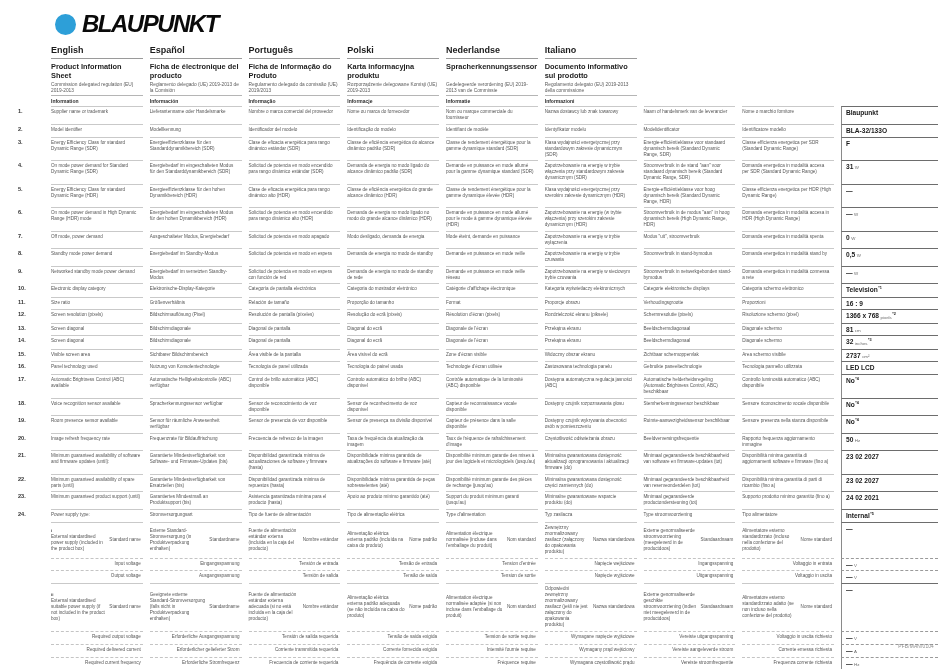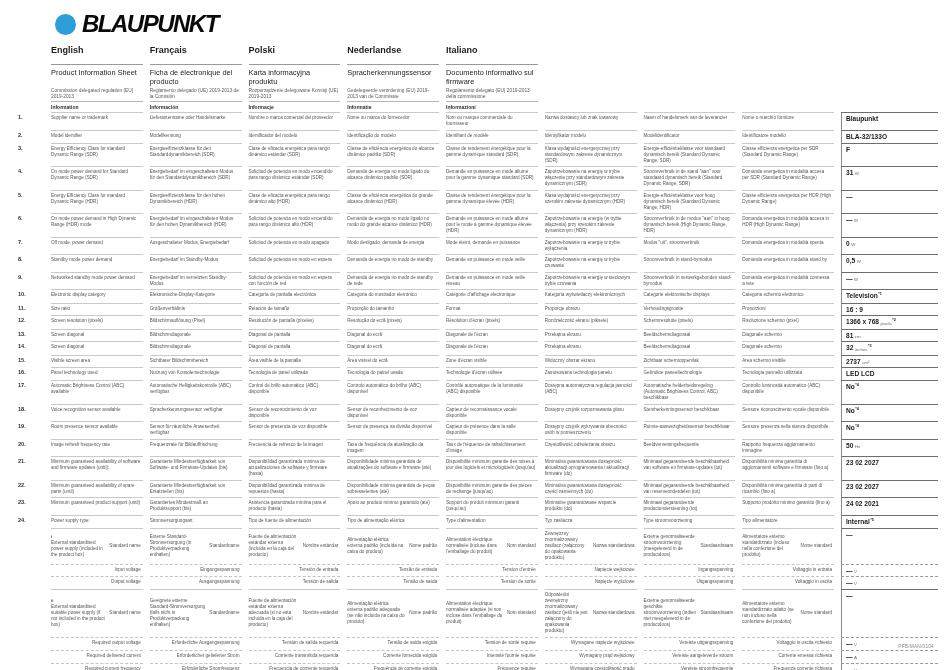--- a/index.html
+++ b/index.html
@@ -6,22 +6,22 @@
   body{width:948px;height:670px;overflow:hidden;position:relative;
        font-family:"Liberation Sans",sans-serif;-webkit-font-smoothing:antialiased;color:#333;}
   .page{padding:12px 10px 0 18px;position:relative;height:658px;box-sizing:border-box;}
   .brand{display:flex;align-items:center;gap:6px;margin-left:37px;margin-bottom:9px;height:24px;}
   .dot{width:21px;height:21px;border-radius:50%;}
   .brand-text{font-size:24px;font-weight:bold;font-style:italic;letter-spacing:-1.5px;color:#0a0a0a;}
   .trow{display:grid;grid-template-columns:26px repeat(8,1fr) 97px;column-gap:7px;align-items:stretch;}
   .numcell{font-size:5.6px;font-weight:bold;color:#333;padding-top:2px;line-height:1.1;}
   .cell{font-size:4.6px;line-height:1.3;color:#565656;border-top:1px solid #c9c9c9;padding:2px 2px 2.6px 0;}
   .hcol{padding-bottom:0;}
-  .hcol .lang{font-size:9px;font-weight:bold;color:#1d1d1d;border-bottom:1px solid #9a9a9a;padding-bottom:9px;margin-bottom:4px;}
-  .htitle{font-size:7.4px;font-weight:normal;color:#1d1d1d;line-height:1.2;min-height:19px;}
+  .hcol .lang{font-size:9px;font-weight:bold;color:#1d1d1d;border-bottom:1px solid #9a9a9a;padding-bottom:3px;margin-bottom:4px;}
+  .htitle{font-size:7.4px;font-weight:bold;color:#1d1d1d;line-height:1.2;min-height:19px;}
   .hreg{font-size:4.8px;color:#5a5a5a;line-height:1.3;min-height:13px;}
   .hinfo{font-size:5px;font-weight:bold;color:#2c2c2c;border-top:1px solid #b5b5b5;padding:2.2px 0;}
   .valcell{font-size:6.6px;font-weight:bold;color:#1a1a1a;border-top:1px solid #6d6d6d;border-left:1px solid #8a8a8a;
            padding:2px 0 2px 4px;line-height:1.2;}
   .hval{border:none;}
   .vunit{font-weight:normal;font-size:4.4px;color:#6a6a6a;margin-left:1.5px;}
   .vsup{font-size:3.8px;font-weight:bold;margin-left:.5px;}
   .sub{text-align:right;border-top:1px dashed #c4c4c4;padding-right:2px;}
   .subv{border-top:1px dashed #9a9a9a;}
   .psec{display:flex;justify-content:space-between;align-items:center;gap:4px;}
@@ -42,40 +42,46 @@
 
   <div id="lang-headers" class="trow">
       <div class="numcell"></div>
       <div class="hcol">
         <div class="lang">English</div>
         <div class="htitle">Product Information Sheet</div>
         <div class="hreg">Commission delegated regulation (EU) 2019-2013</div>
         <div class="hinfo">Information</div>
       </div>
       <div class="hcol">
-        <div class="lang">Français</div>
+        <div class="lang">Español</div>
         <div class="htitle">Ficha de électronique del producto</div>
         <div class="hreg">Reglamento delegado (UE) 2019-2013 de la Comisión</div>
         <div class="hinfo">Información</div>
+      </div>
+      <div class="hcol">
+        <div class="lang">Português</div>
+        <div class="htitle">Ficha de Informação do Produto</div>
+        <div class="hreg">Regulamento delegado da comissão (UE) 2019/2013</div>
+        <div class="hinfo">Informação</div>
       </div>
       <div class="hcol">
         <div class="lang">Polski</div>
         <div class="htitle">Karta informacyjna produktu</div>
         <div class="hreg">Rozporządzenie delegowane Komisji (UE) 2019-2013</div>
         <div class="hinfo">Informacje</div>
       </div>
       <div class="hcol">
         <div class="lang">Nederlandse</div>
         <div class="htitle">Spracherkennungssensor</div>
         <div class="hreg">Gedelegeerde verordening (EU) 2019-2013 van de Commissie</div>
         <div class="hinfo">Informatie</div>
       </div>
       <div class="hcol">
         <div class="lang">Italiano</div>
-        <div class="htitle">Documento informativo sul firmware</div>
+        <div class="htitle">Documento informativo sul prodotto</div>
         <div class="hreg">Regolamento delegato (EU) 2019-2013 della commissione</div>
         <div class="hinfo">Informazioni</div>
       </div>
       <div class="valcell hval"></div>
     </div>
   <div id="rows">
       <div class="trow">
         <div class="numcell">1.</div>
         <div class="cell">Supplier name or trademark</div>
         <div class="cell">Lieferantenname oder Handelsmarke</div>

